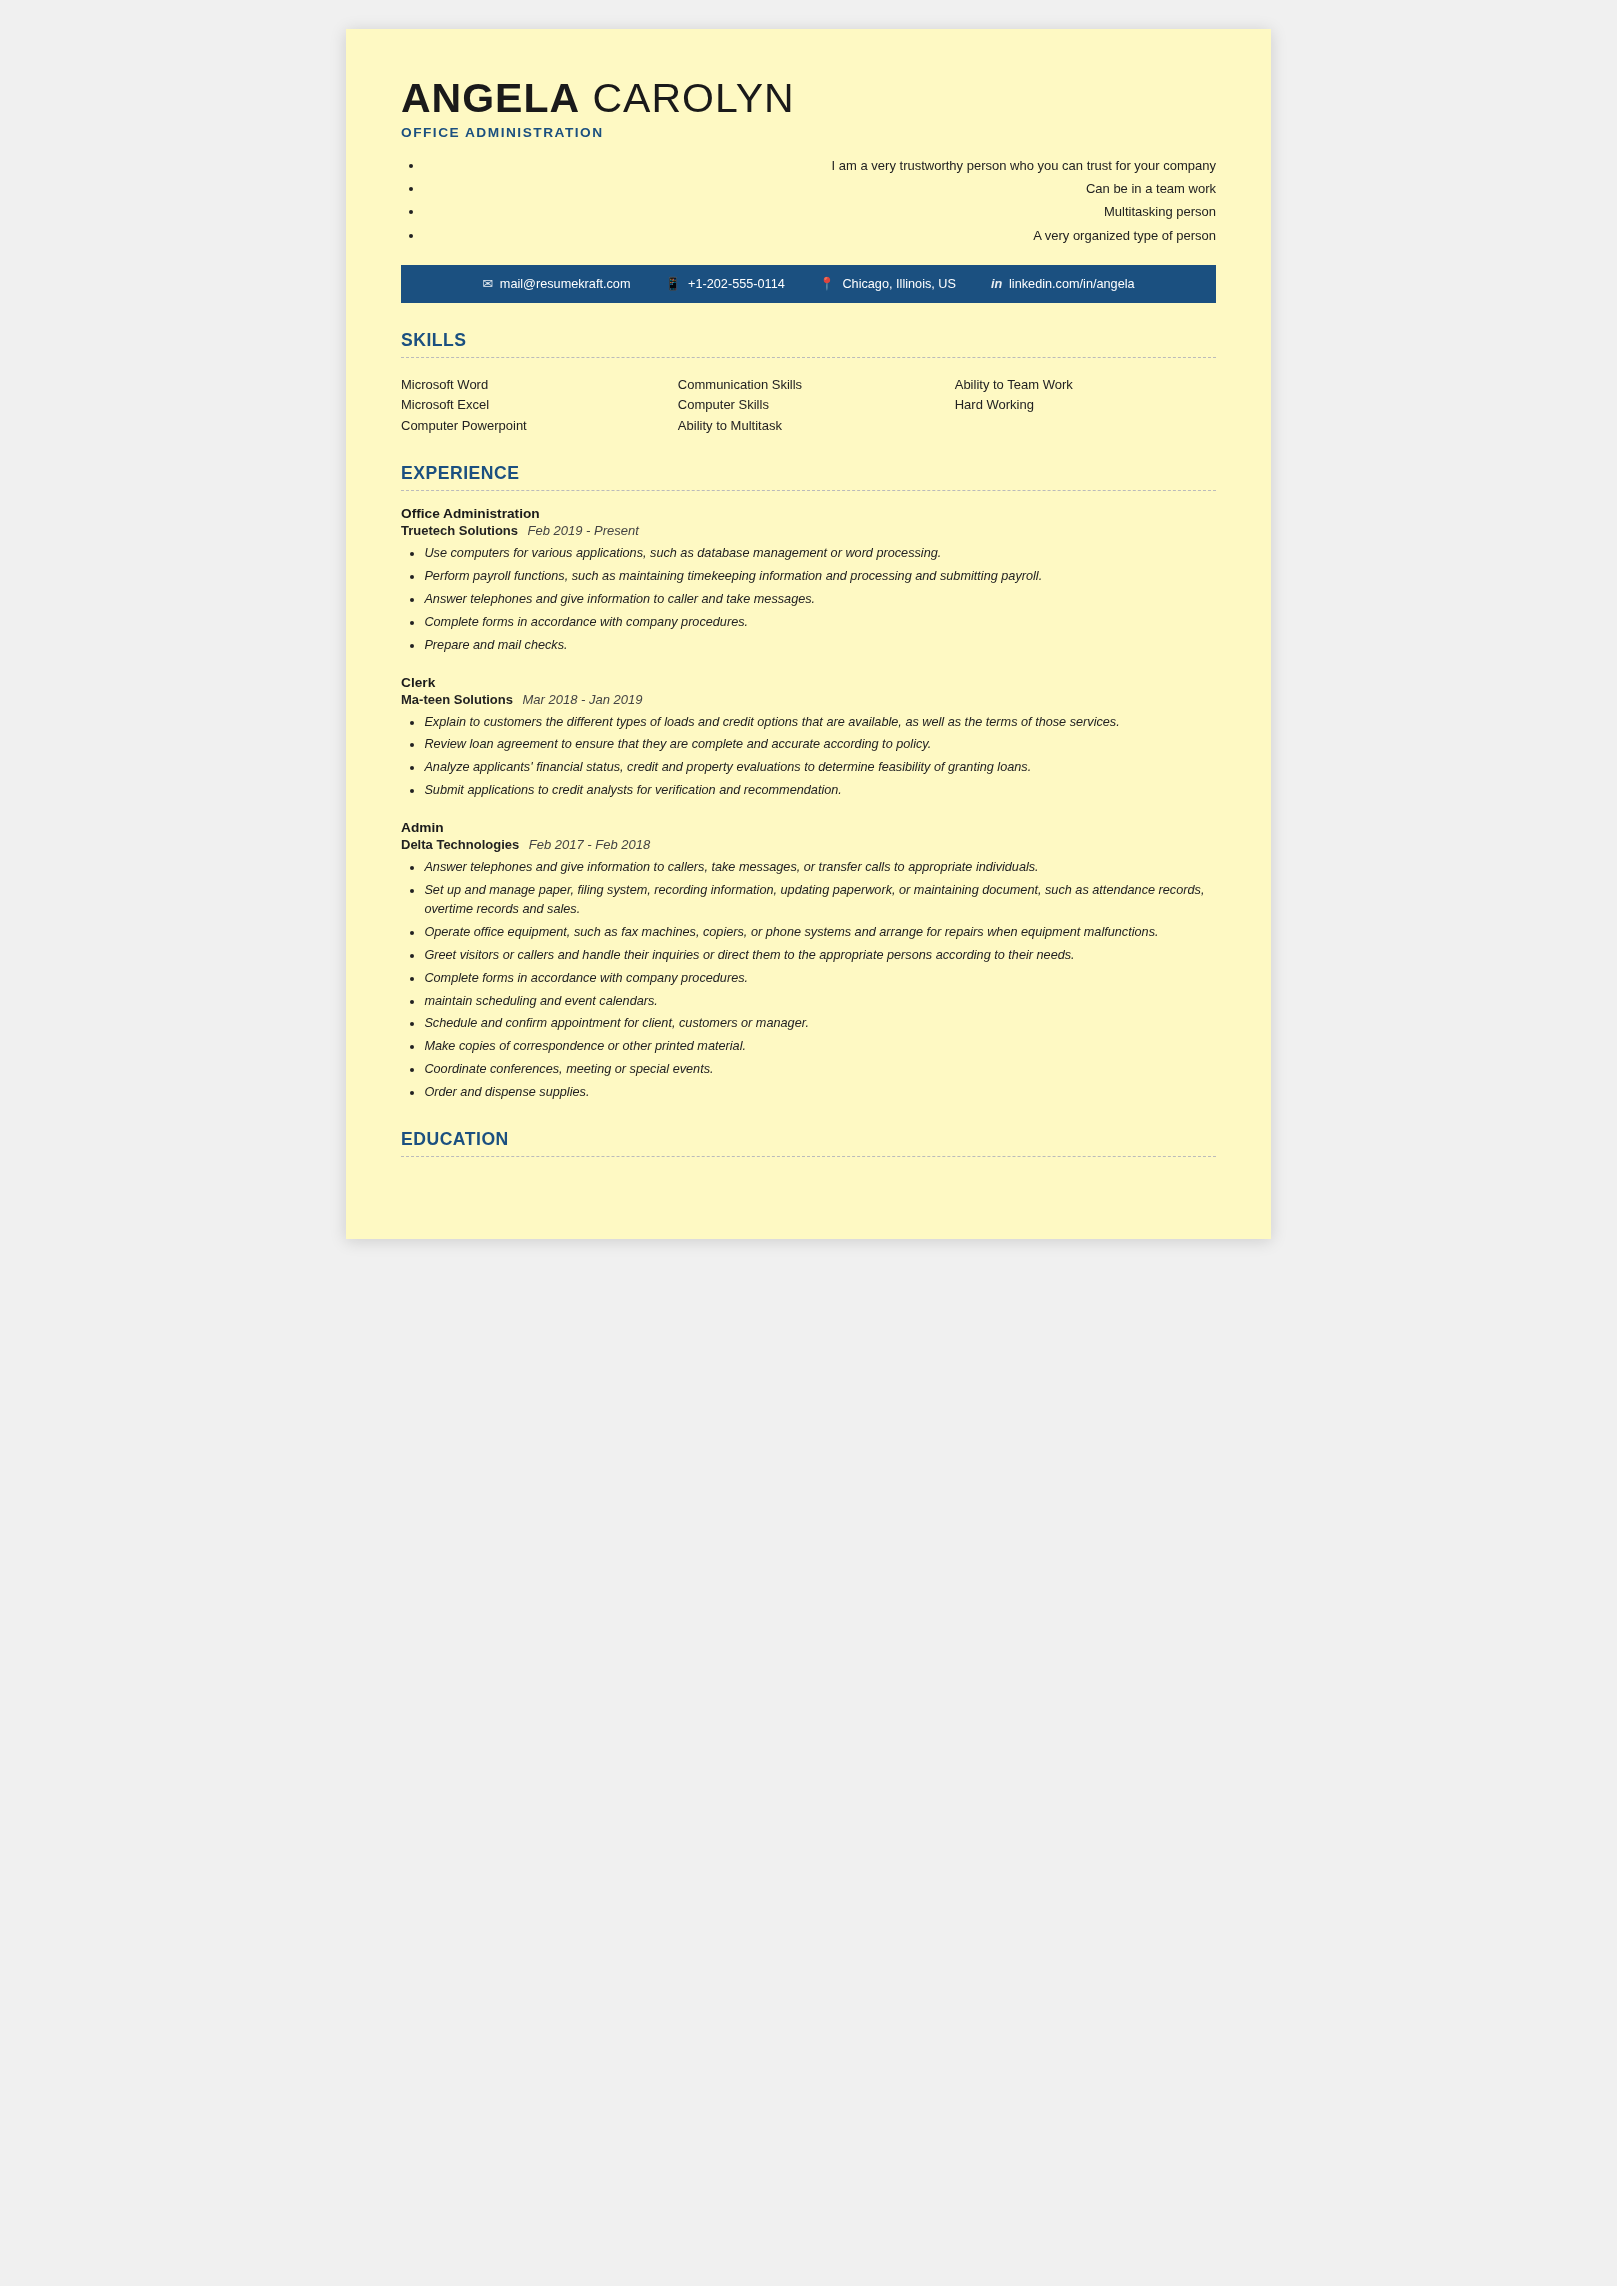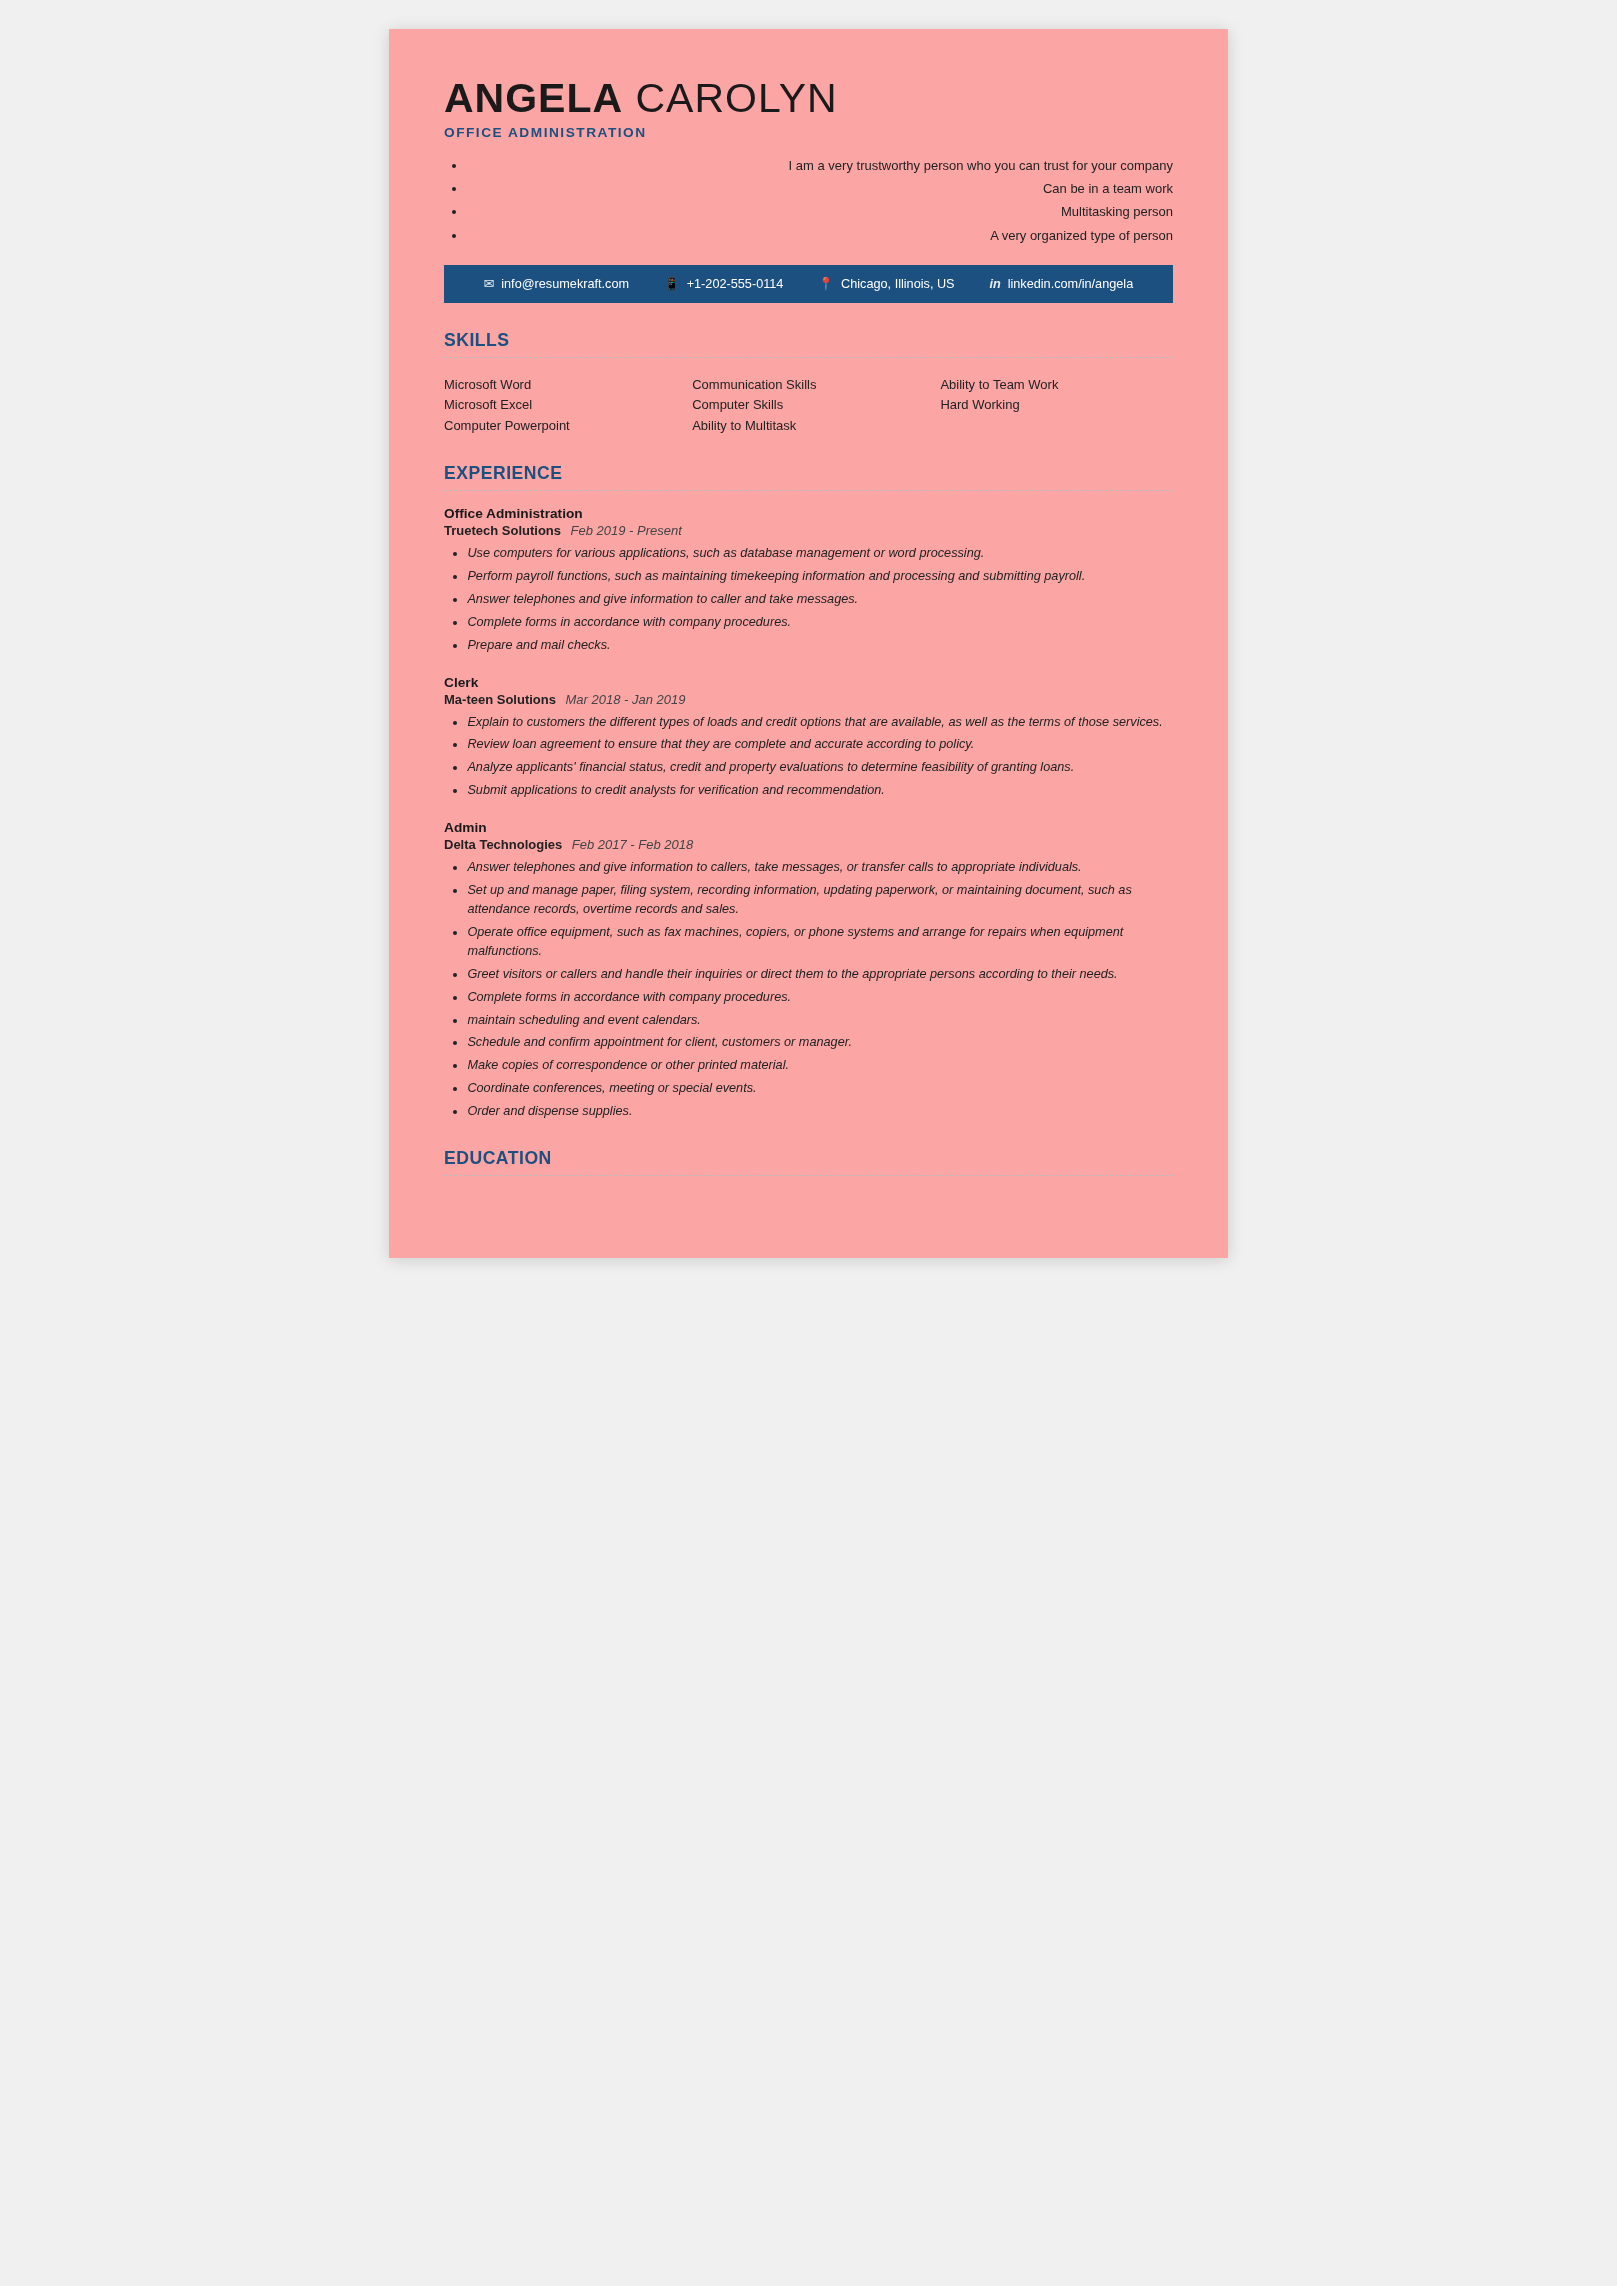--- a/index.html
+++ b/index.html
@@ -4,22 +4,22 @@
   <style>
     * { margin: 0; padding: 0; box-sizing: border-box; }
     body {
       font-family: Arial, sans-serif;
       background: #f0f0f0;
       display: flex;
       justify-content: center;
       padding: 29px 19.5px;
     }
     .resume {
-      background: #fca5a5;
-      width: 839px;
+      background: #fef9c3;
+      width: 925px;
       padding: 47px 55px 55px 55px;
       box-shadow: 0 2px 15.6px rgba(0,0,0,0.15);
     }
     .header-name {
       font-size: 41px;
       letter-spacing: 1px;
       color: #1a1a1a;
       font-weight: 400;
       line-height: 1.1;
     }
@@ -142,21 +142,21 @@
       <li>I am a very trustworthy person who you can trust for your company</li>
       <li>Can be in a team work</li>
       <li>Multitasking person</li>
       <li>A very organized type of person</li>
     </ul>
   </div>
 
   <div class="contact-bar">
     <div class="contact-item">
       <span class="contact-icon">✉</span>
-      <span>info@resumekraft.com</span>
+      <span>mail@resumekraft.com</span>
     </div>
     <div class="contact-item">
       <span class="contact-icon">📱</span>
       <span>+1-202-555-0114</span>
     </div>
     <div class="contact-item">
       <span class="contact-icon">📍</span>
       <span>Chicago, Illinois, US</span>
     </div>
     <div class="contact-item">

